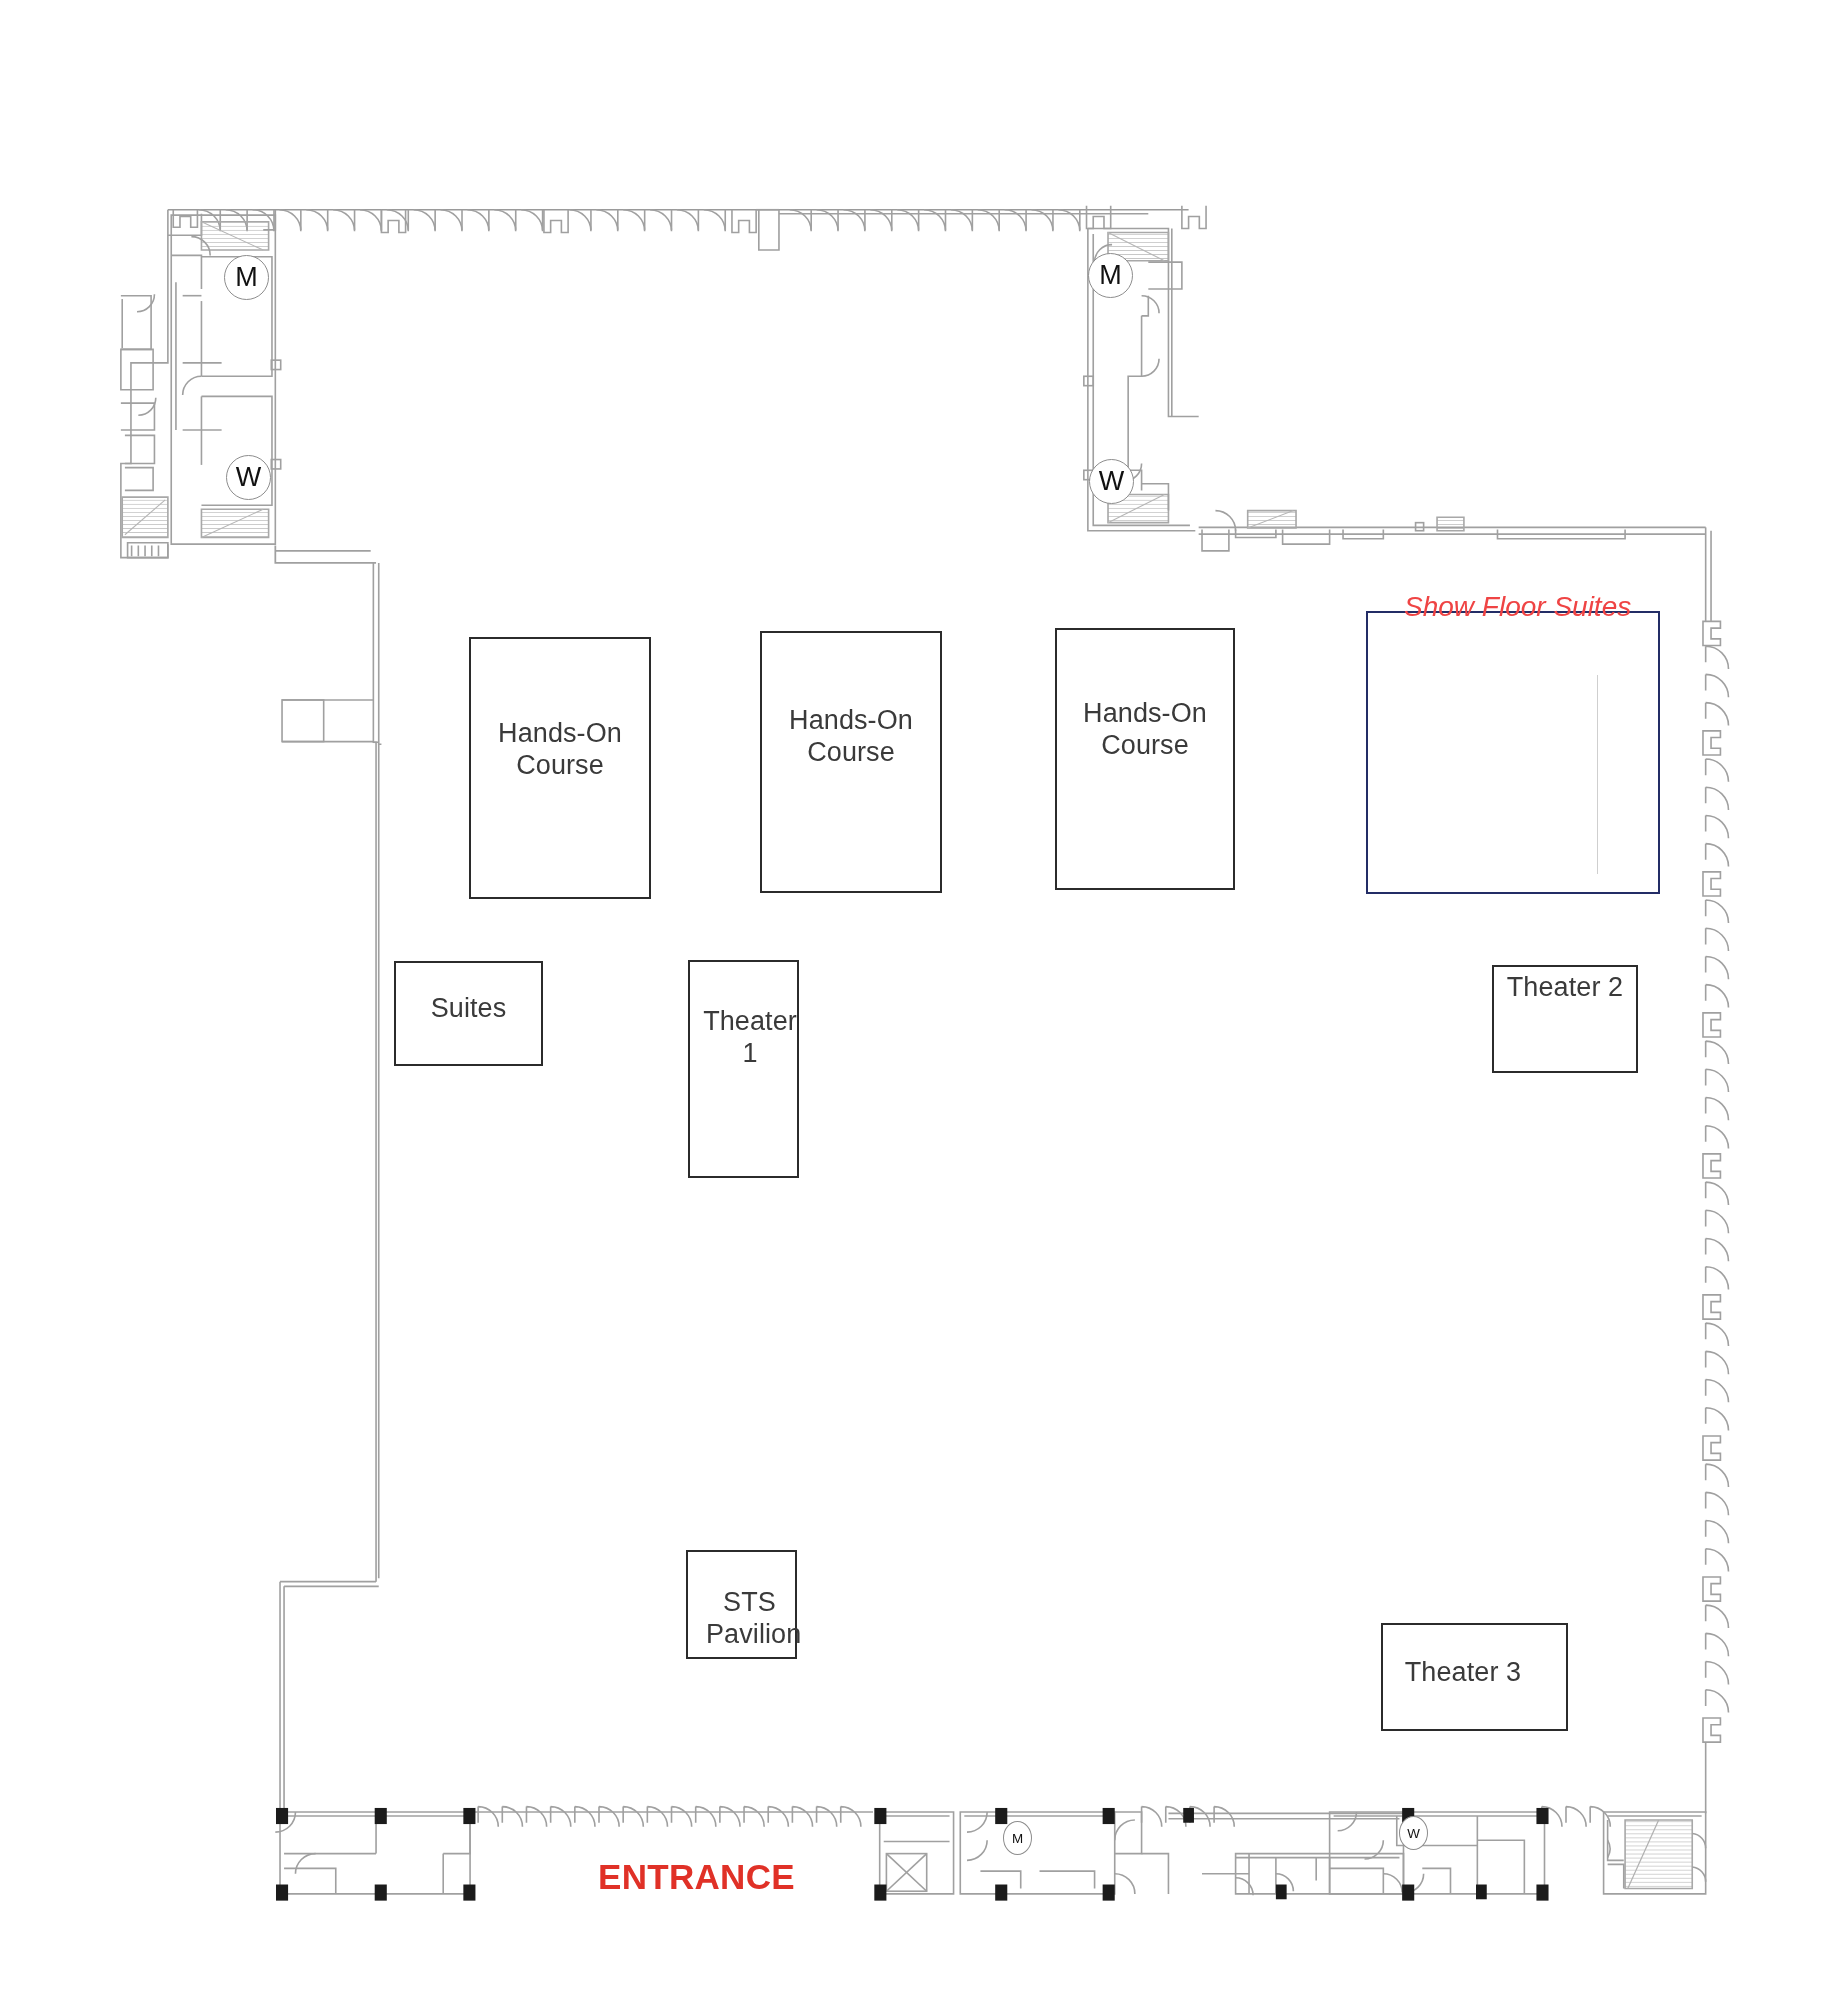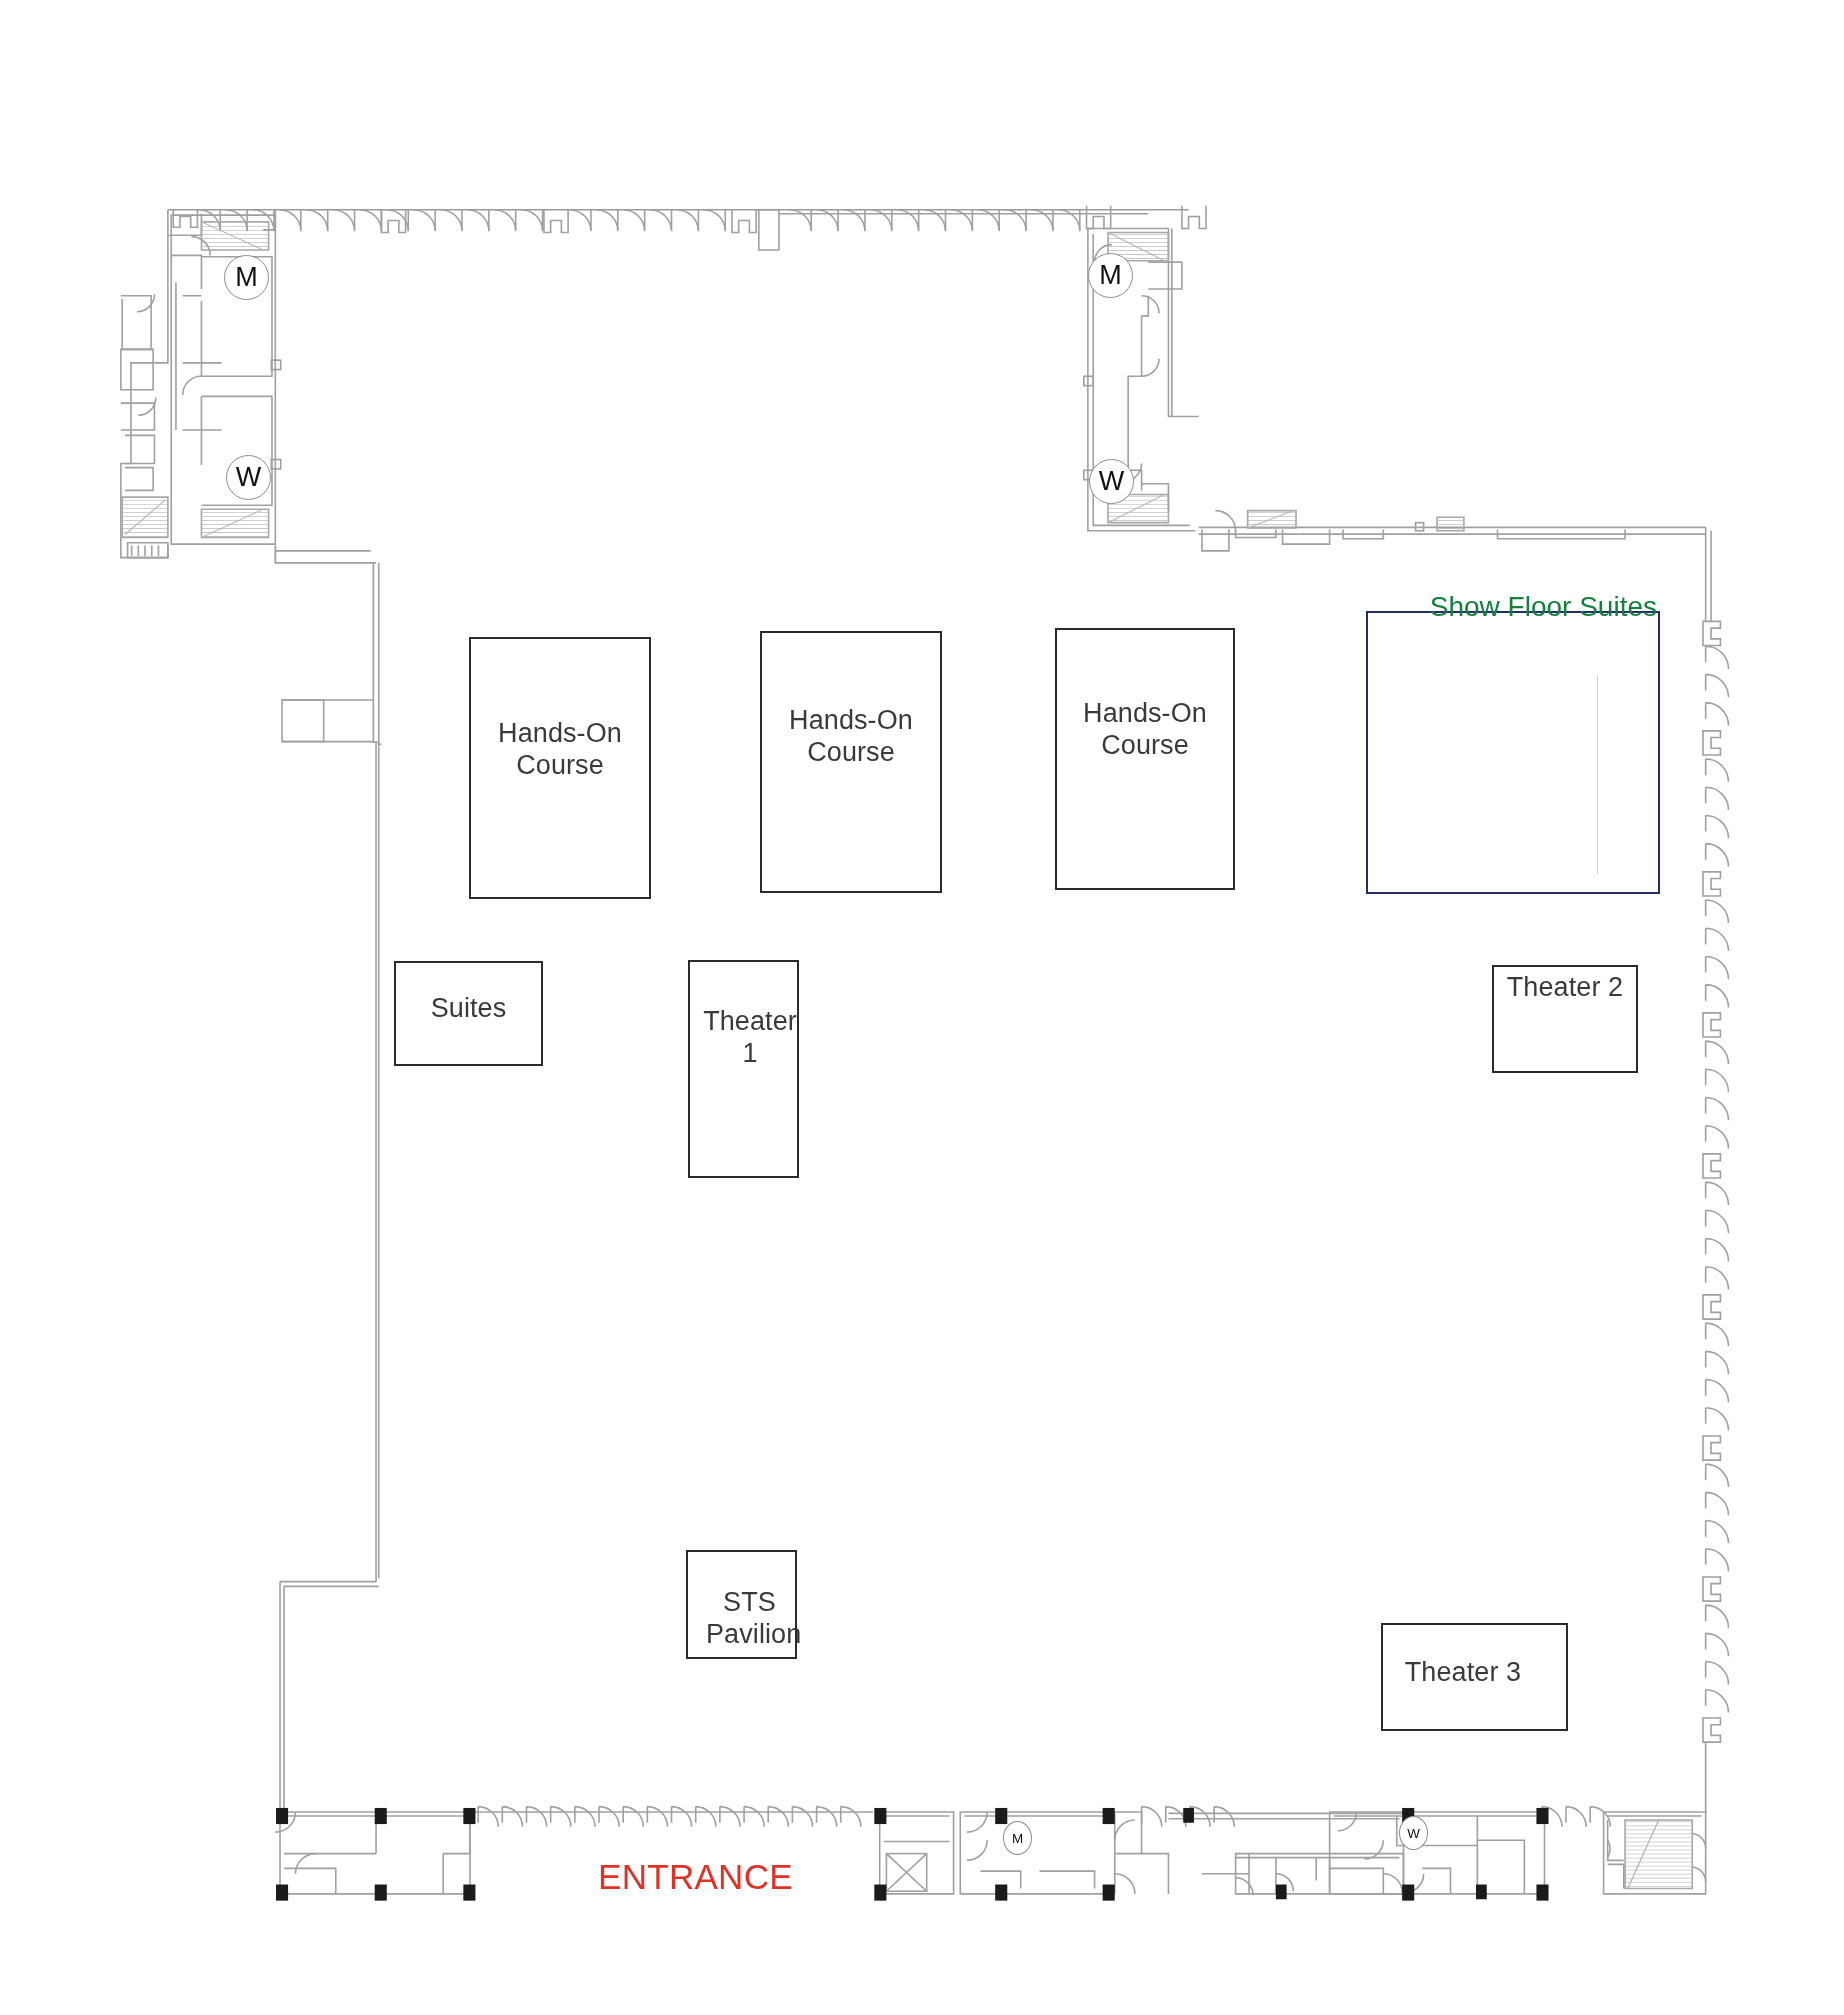--- a/index.html
+++ b/index.html
@@ -48,27 +48,29 @@
     letter-spacing: 0.1px;
     white-space: pre-line;
     pointer-events: none;
   }
   .entrance-label {
     position: absolute;
     color: #e03127;
     font-size: 35px;
     letter-spacing: 0.3px;
     white-space: nowrap;
+    font-weight: bold;
   }
   .suite-title {
     position: absolute;
-    color: #15803d;
+    color: #ef4444;
     font-size: 28px;
     white-space: nowrap;
-    text-align: right;
+    text-align: left;
+    font-style: italic;
   }
   .rr-badge {
     position: absolute;
     border: 1.3px solid #8d8d8d;
     border-radius: 50%;
     background: #ffffff;
     display: flex;
     align-items: center;
     justify-content: center;
     color: #111111;

